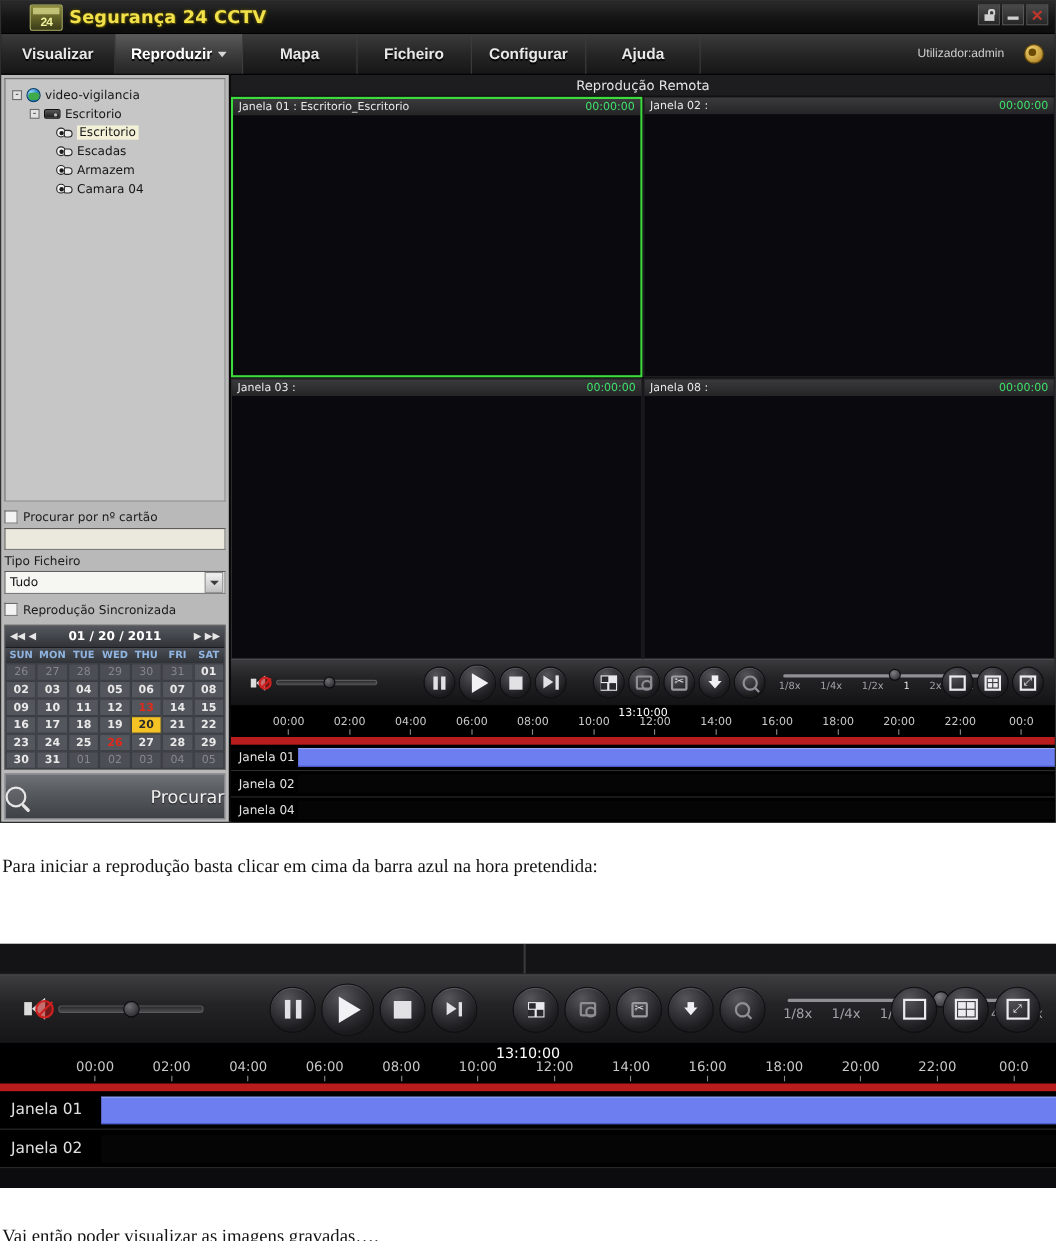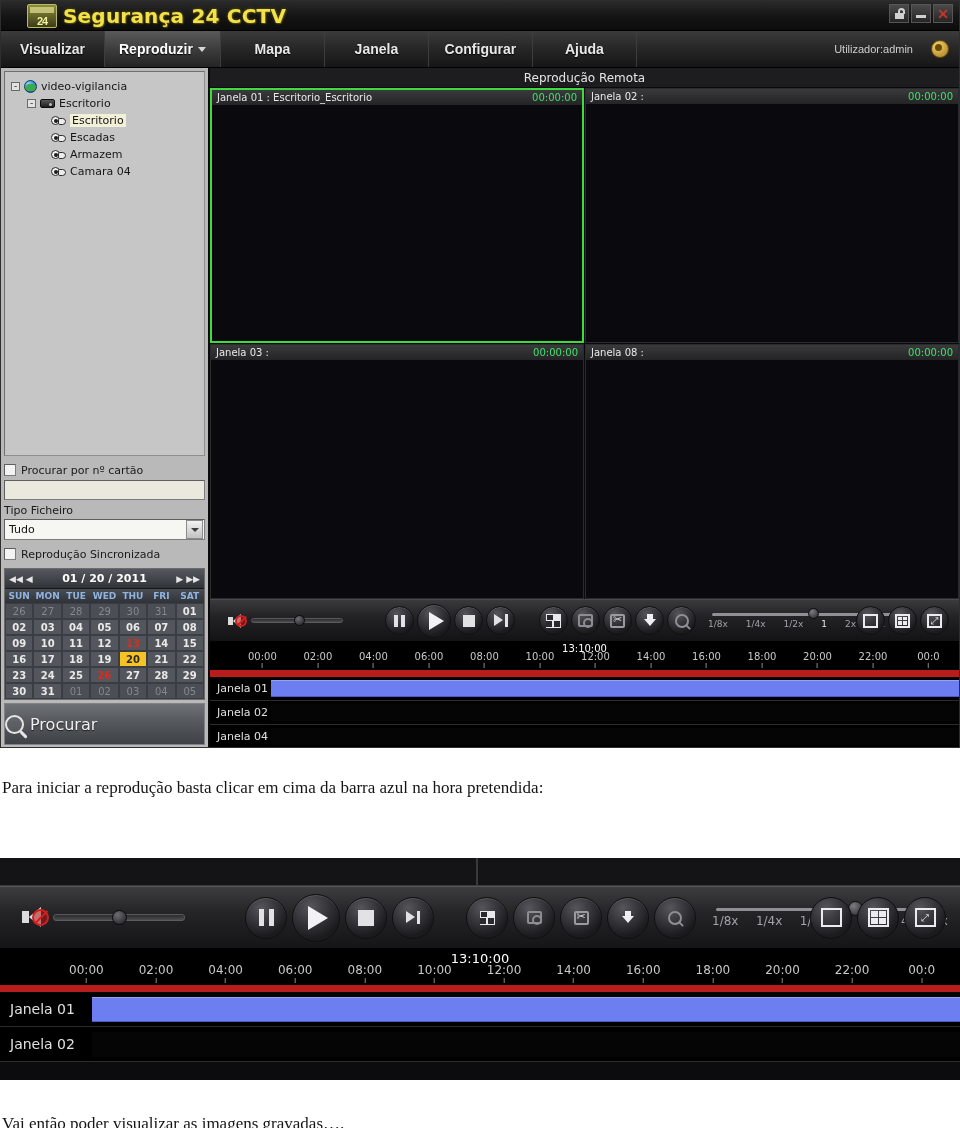--- a/index.html
+++ b/index.html
@@ -41,21 +41,21 @@
     content: "";
     position: absolute; left: 2px; top: 2px; right: 2px; height: 6px;
     background: #d9d98f; opacity: .75;
   }
   .logo-badge .b24 {
     font-size: 11px; font-weight: bold; color: #efef9c;
     line-height: 11px; letter-spacing: -1px;
   }
   .app-title {
     margin-left: 6px;
-    font-size: 20px; font-weight: bold;
+    font-size: 16px; font-weight: bold;
     color: #f2e14a;
     text-shadow: 1px 1px 0 #4a4200, 0 0 3px #6d6000;
     letter-spacing: .2px;
     font-family: "DejaVu Sans", sans-serif;
   }
   .win-btns {
     position: absolute; right: 6px; top: 3px;
     display: flex; gap: 2px;
   }
   .win-btn {
@@ -270,21 +270,21 @@
     font-family: "DejaVu Sans", sans-serif;
   }
   .cal-cell.out { color: #85888d; background: #4b4e54; font-weight: normal; }
   .cal-cell.red { color: #e02b1c; }
   .cal-cell.sel { background: #f5c324; color: #2b2b2b; }
 
   .search-btn {
     margin-top: 3px; height: 42px;
     background: linear-gradient(180deg,#6e7176 0%, #55585d 45%, #3e4146 100%);
     border: 1px solid #7f8287;
-    display: flex; align-items: center; justify-content: flex-start; gap: 6px;
+    display: flex; align-items: center; justify-content: space-between; gap: 6px;
   }
   .mag {
     width: 19px; height: 19px; border-radius: 50%;
     border: 2px solid #e6e6e6; position: relative;
     background: rgba(255,255,255,.06);
   }
   .mag::after {
     content:""; position:absolute; right:-6px; bottom:-4px;
     width: 9px; height: 3px; background:#e6e6e6;
     transform: rotate(45deg); border-radius: 2px;
@@ -619,21 +619,21 @@
       <span>Visualizar</span>
     </div>
     <div class="nav-item active">
       <span>Reproduzir</span>
       <span class="nav-caret"></span>
     </div>
     <div class="nav-item">
       <span>Mapa</span>
     </div>
     <div class="nav-item">
-      <span>Janela</span>
+      <span>Ficheiro</span>
     </div>
     <div class="nav-item">
       <span>Configurar</span>
     </div>
     <div class="nav-item">
       <span>Ajuda</span>
     </div>
     <div class="nav-spacer"></div>
     <div class="nav-user">
       <span>Utilizador:admin</span>

